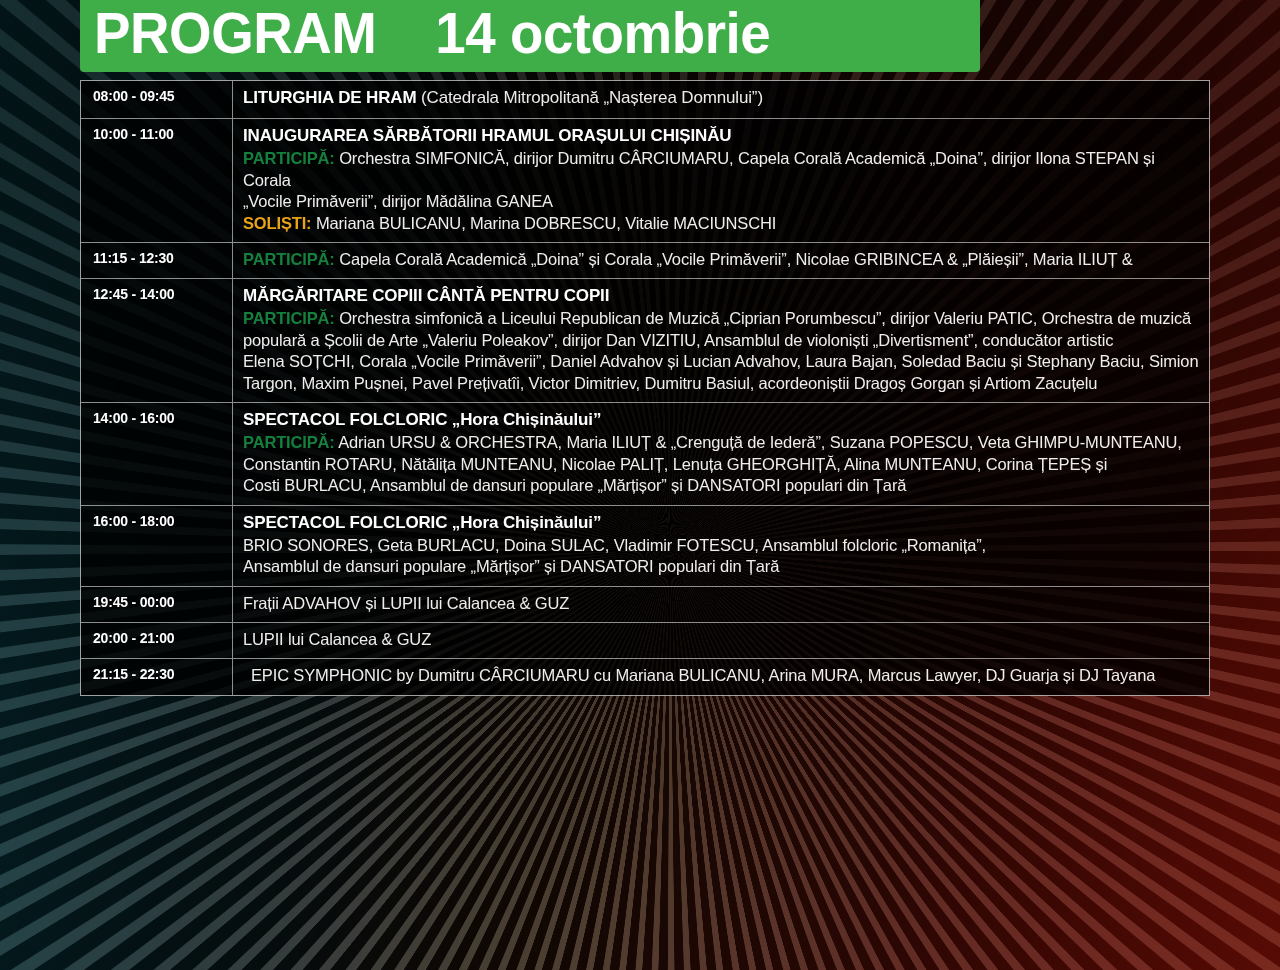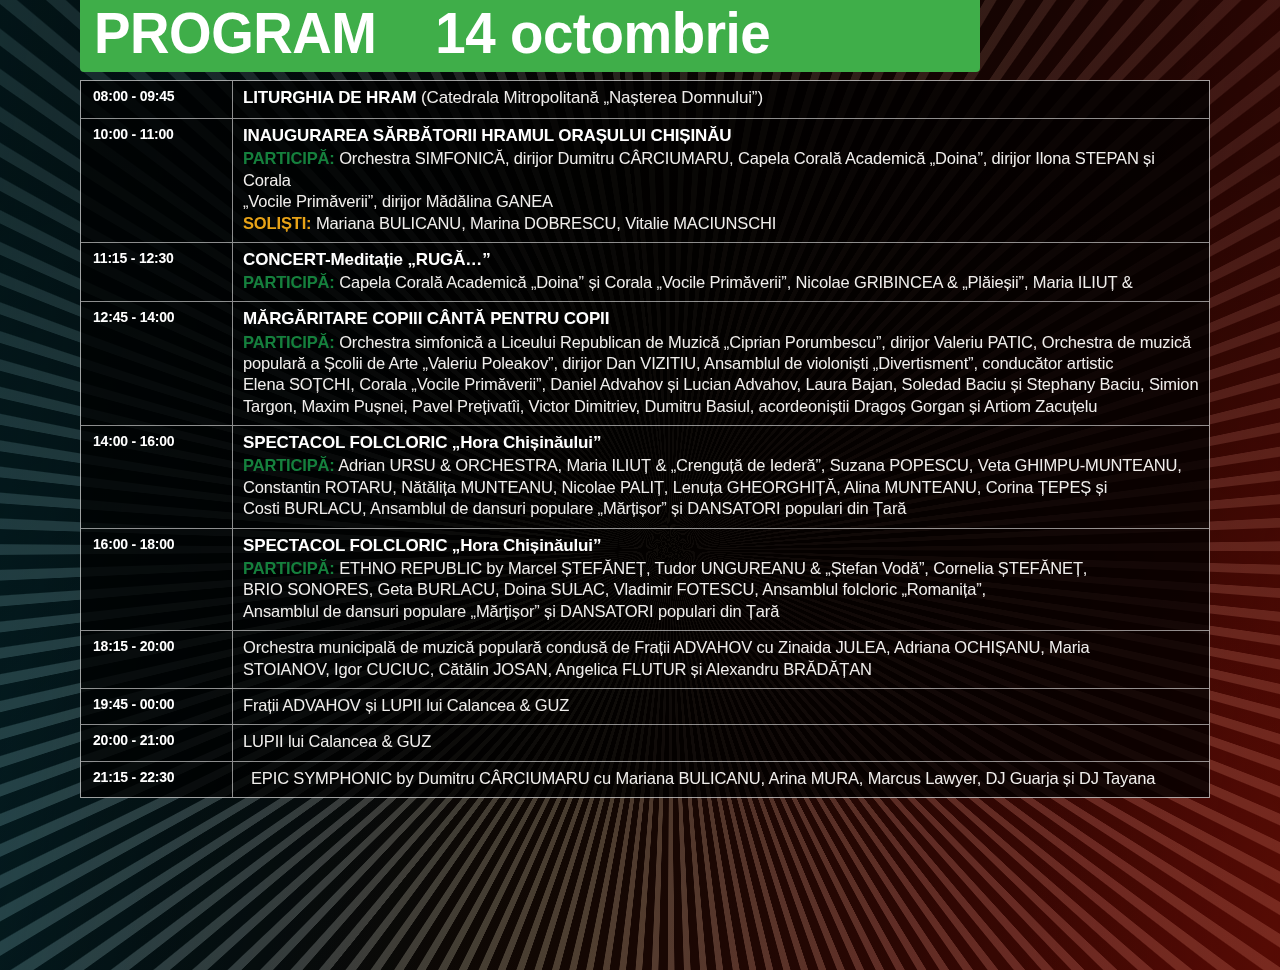--- a/index.html
+++ b/index.html
@@ -221,21 +221,20 @@
           <div class="cell-body">
             <span class="ev-title"><span>INAUGURAREA SĂRBĂTORII HRAMUL ORAȘULUI CHIȘINĂU</span></span>
             <span class="ev-line"><span class="lbl-participa">PARTICIPĂ:</span><span> Orchestra SIMFONICĂ, dirijor Dumitru CÂRCIUMARU, Capela Corală Academică „Doina”, dirijor Ilona STEPAN și Corala</span></span>
             <span class="ev-line">„Vocile Primăverii”, dirijor Mădălina GANEA</span>
             <span class="ev-line"><span class="lbl-solisti">SOLIȘTI:</span><span> Mariana BULICANU, Marina DOBRESCU, Vitalie MACIUNSCHI</span></span>
           </div>
         </div>
         <div class="row">
           <div class="cell-time">11:15 - 12:30</div>
           <div class="cell-body">
-            <span class="ev-title"><span>CONCERT-Meditație „RUGĂ…”</span></span>
             <span class="ev-line"><span class="lbl-participa">PARTICIPĂ:</span><span> Capela Corală Academică „Doina” și Corala „Vocile Primăverii”, Nicolae GRIBINCEA &amp; „Plăieșii”, Maria ILIUȚ &amp;</span></span>
           </div>
         </div>
         <div class="row">
           <div class="cell-time">12:45 - 14:00</div>
           <div class="cell-body">
             <span class="ev-title"><span>MĂRGĂRITARE COPIII CÂNTĂ PENTRU COPII</span></span>
             <span class="ev-line"><span class="lbl-participa">PARTICIPĂ:</span><span> Orchestra simfonică a Liceului Republican de Muzică „Ciprian Porumbescu”, dirijor Valeriu PATIC, Orchestra de muzică</span></span>
             <span class="ev-line">populară a Școlii de Arte „Valeriu Poleakov”, dirijor Dan VIZITIU, Ansamblul de violoniști „Divertisment”, conducător artistic</span>
             <span class="ev-line">Elena SOȚCHI, Corala „Vocile Primăverii”, Daniel Advahov și Lucian Advahov, Laura Bajan, Soledad Baciu și Stephany Baciu, Simion</span>
@@ -248,33 +247,25 @@
             <span class="ev-title"><span>SPECTACOL FOLCLORIC „Hora Chișinăului”</span></span>
             <span class="ev-line"><span class="lbl-participa">PARTICIPĂ:</span><span> Adrian URSU &amp; ORCHESTRA, Maria ILIUȚ &amp; „Crenguță de Iederă”, Suzana POPESCU, Veta GHIMPU-MUNTEANU,</span></span>
             <span class="ev-line">Constantin ROTARU, Nătălița MUNTEANU, Nicolae PALIȚ, Lenuța GHEORGHIȚĂ, Alina MUNTEANU, Corina ȚEPEȘ și</span>
             <span class="ev-line">Costi BURLACU, Ansamblul de dansuri populare „Mărțișor” și DANSATORI populari din Țară</span>
           </div>
         </div>
         <div class="row">
           <div class="cell-time">16:00 - 18:00</div>
           <div class="cell-body">
             <span class="ev-title"><span>SPECTACOL FOLCLORIC „Hora Chișinăului”</span></span>
-            <span class="ev-line"><span class="lbl-participa">PARTICIPĂ:</span><span> ETHNO REPUBLIC by Marcel ȘTEFĂNEȚ, Tudor UNGUREANU &amp; „Ștefan Vodă”, Cornelia ȘTEFĂNEȚ,</span></span>
             <span class="ev-line">BRIO SONORES, Geta BURLACU, Doina SULAC, Vladimir FOTESCU, Ansamblul folcloric „Romanița”,</span>
             <span class="ev-line">Ansamblul de dansuri populare „Mărțișor” și DANSATORI populari din Țară</span>
           </div>
         </div>
         <div class="row">
-          <div class="cell-time">18:15 - 20:00</div>
-          <div class="cell-body">
-            <span class="ev-line">Orchestra municipală de muzică populară condusă de Frații ADVAHOV cu Zinaida JULEA, Adriana OCHIȘANU, Maria</span>
-            <span class="ev-line">STOIANOV, Igor CUCIUC, Cătălin JOSAN, Angelica FLUTUR și Alexandru BRĂDĂȚAN</span>
-          </div>
-        </div>
-        <div class="row">
           <div class="cell-time">19:45 - 00:00</div>
           <div class="cell-body">
             <span class="ev-line">Frații ADVAHOV și LUPII lui Calancea &amp; GUZ</span>
           </div>
         </div>
         <div class="row">
           <div class="cell-time">20:00 - 21:00</div>
           <div class="cell-body">
             <span class="ev-line">LUPII lui Calancea &amp; GUZ</span>
           </div>

